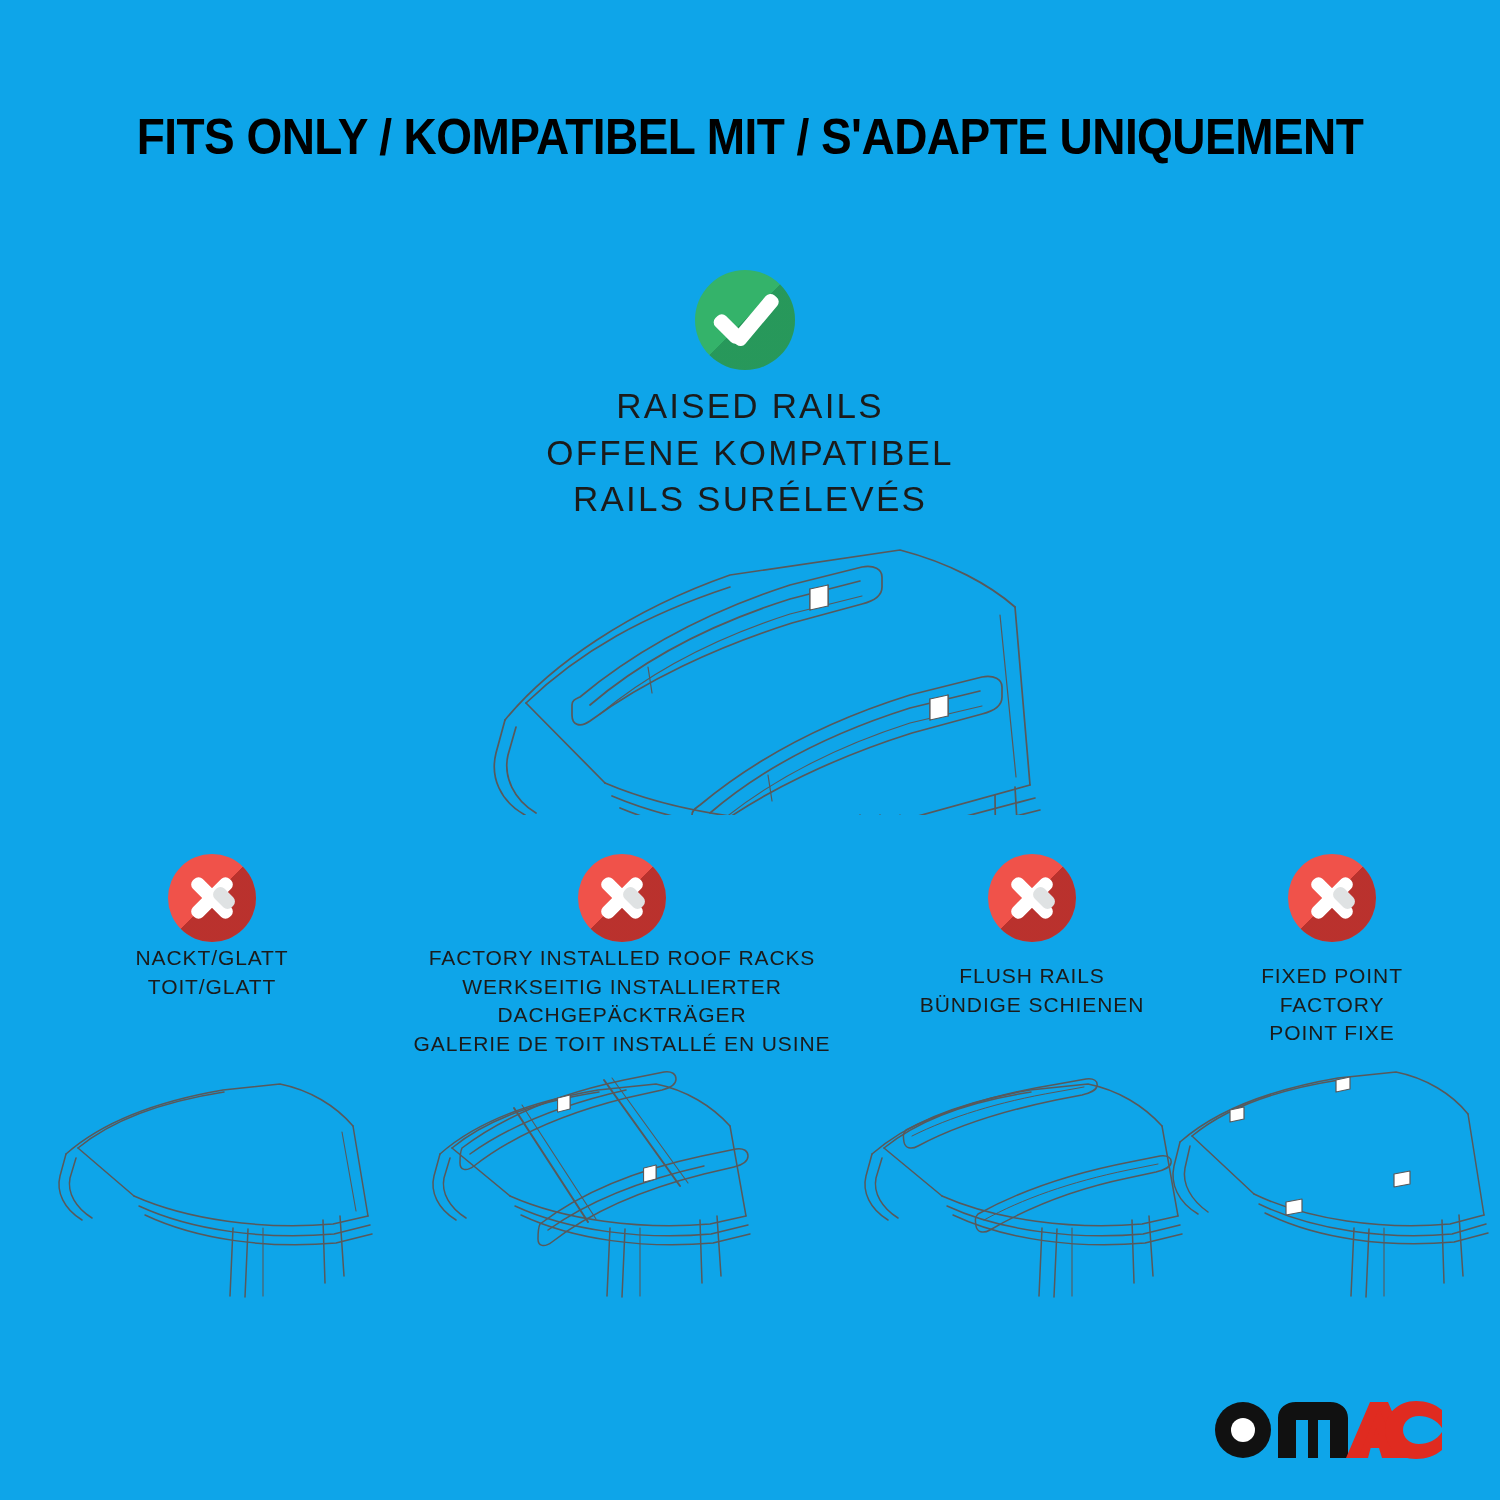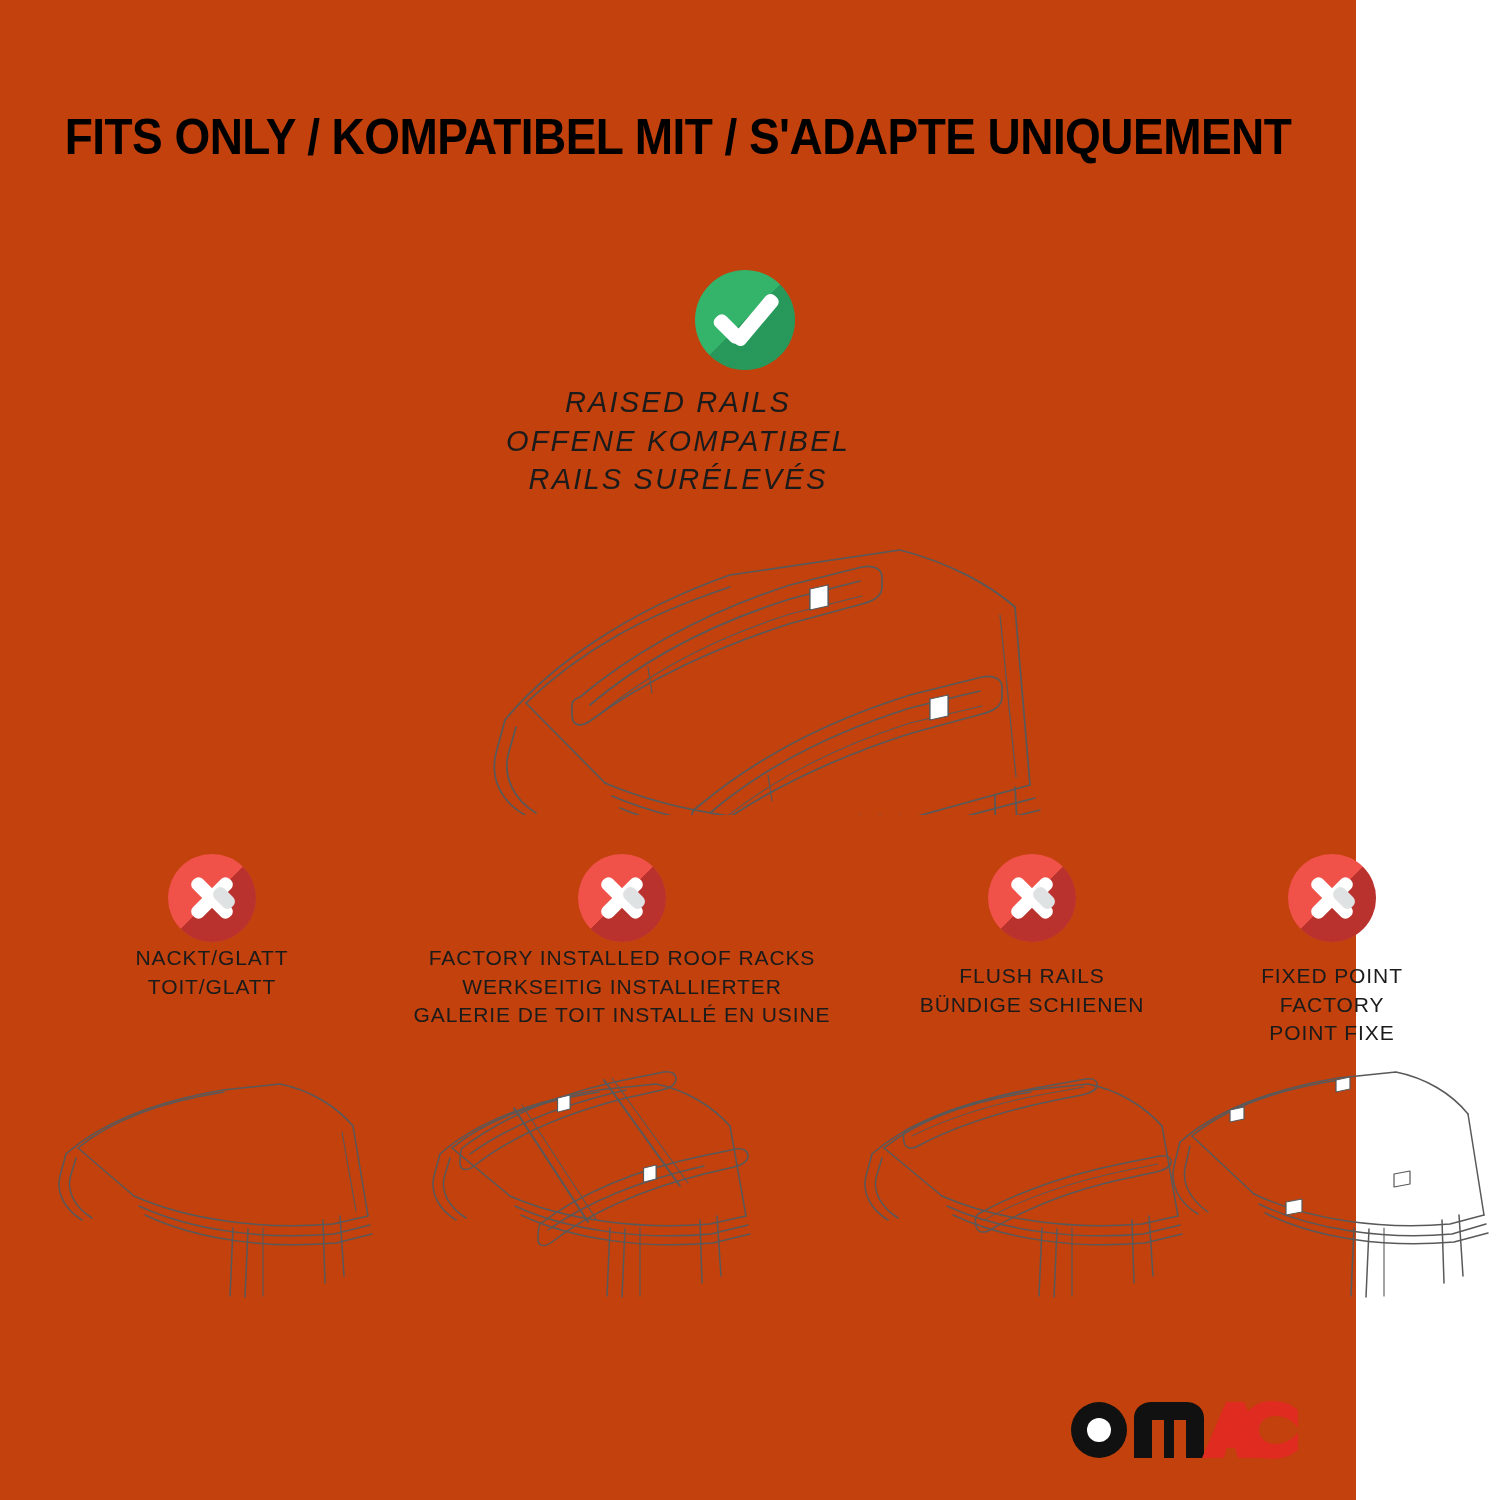--- a/index.html
+++ b/index.html
@@ -4,22 +4,22 @@
 <style>
   * { margin:0; padding:0; box-sizing:border-box; }
   html,body {
     width:1500px; height:1500px;
     background:#ffffff;
     font-family:"Liberation Sans", sans-serif;
     overflow:hidden;
   }
   #page {
     position:relative;
-    width:1356px; height:1500px;
-    background:#c2410c;
+    width:1500px; height:1500px;
+    background:#0ea5e9;
   }
 
   
   .title {
     position:absolute;
     left:0; right:0;
     top:108px;
     text-align:center;
     font-family:"Liberation Sans", sans-serif;
     font-weight:700;
@@ -62,21 +62,21 @@
   .label {
     position:absolute;
     text-align:center;
     font-family:"Liberation Sans", sans-serif;
     font-weight:400;
     color:#1b1b1b;
     letter-spacing:1.6px;
     line-height:1.30;
     white-space:nowrap;
   }
-  .label.main  { font-size:29px; letter-spacing:2.2px; line-height:1.33;font-style:italic; }
+  .label.main  { font-size:35px; letter-spacing:2.2px; line-height:1.33; }
   .label.small { font-size:21px; letter-spacing:0.9px; line-height:1.36; }
 
   
   .art { position:absolute; }
   .art svg { display:block; width:100%; height:100%; }
 
   
   .logo {
     position:absolute;
     right:58px; bottom:40px;
@@ -203,20 +203,21 @@
              transform:rotate(-45deg); transform-origin:50% 50%;"></div>
         <div class="bar dim" style="width:24px; height:14px; left:44px; top:37px;
              transform:rotate(45deg); transform-origin:50% 50%;"></div>
       </div>
     </div>
   </div>
 
   <div class="label small" style="left:392px; width:460px; top:944px;">
     <div>FACTORY INSTALLED ROOF RACKS</div>
     <div>WERKSEITIG INSTALLIERTER</div>
+    <div>DACHGEPÄCKTRÄGER</div>
     <div>GALERIE DE TOIT INSTALLÉ EN USINE</div>
   </div>
 
   <div class="art" style="left:418px; top:1062px; width:340px; height:236px;">
     <svg viewBox="0 0 340 236" fill="none" stroke="#58595b" stroke-width="1.5" stroke-linecap="round" stroke-linejoin="round">
 
       <path d="M22 92 C56 62 110 40 180 28 L238 22 C268 28 294 44 312 64"></path>
       <path d="M34 86 C68 58 116 40 181 30"></path>
       <path d="M22 92 L16 114 C12 130 20 147 38 158"></path>
       <path d="M32 96 L26 116 C23 131 32 146 48 156"></path>

